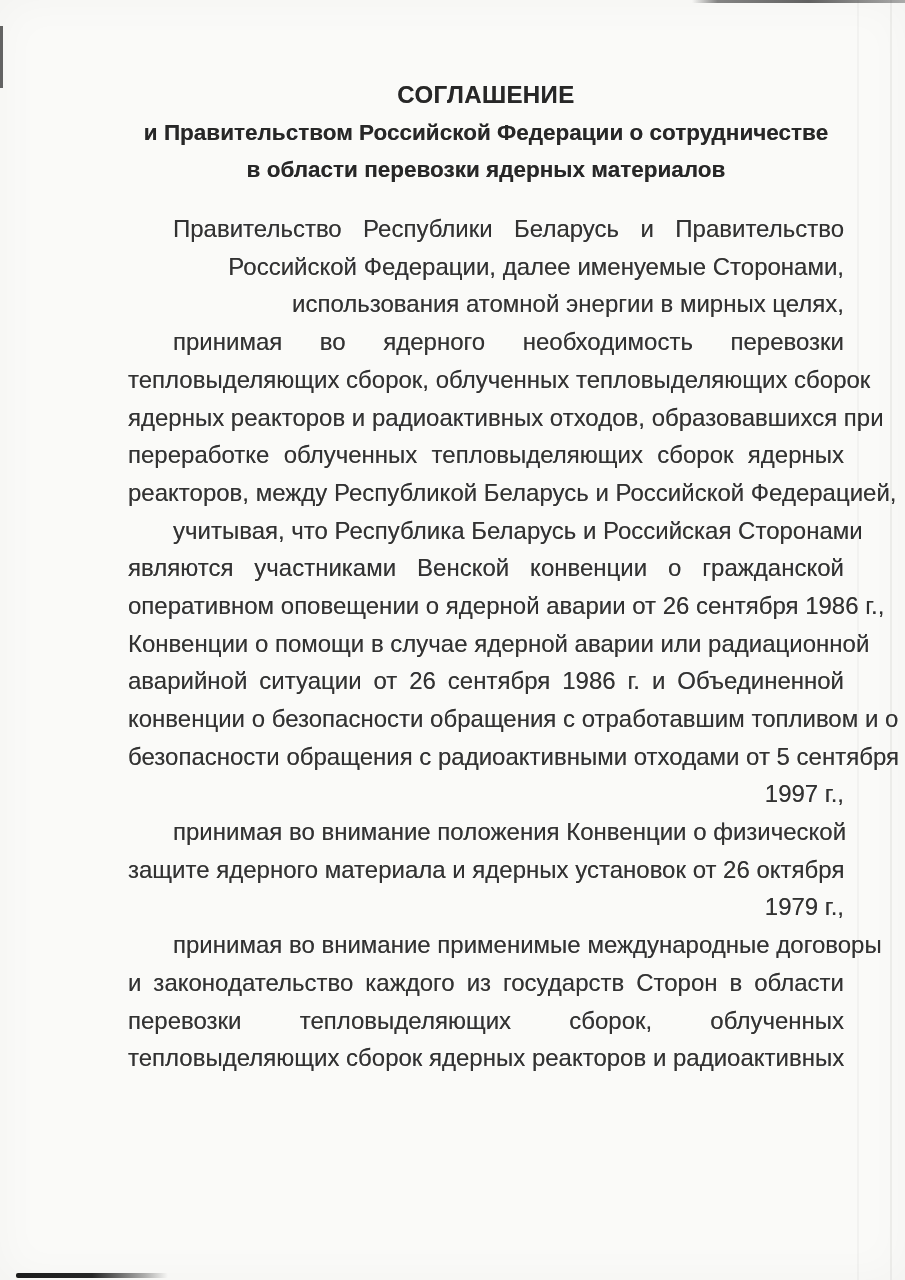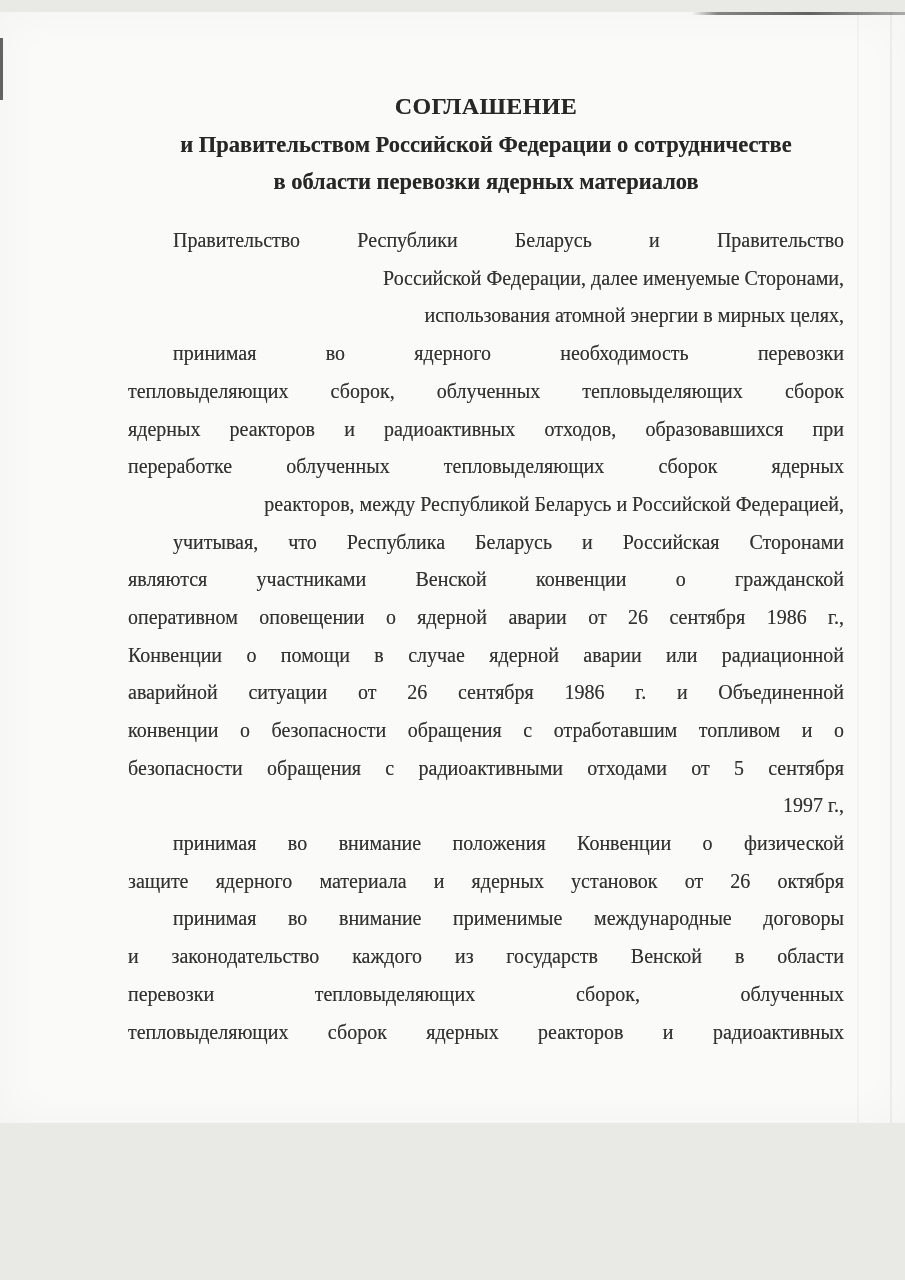--- a/index.html
+++ b/index.html
@@ -3,26 +3,26 @@
 <meta charset="utf-8">
 <style>
   html, body {
     margin: 0;
     padding: 0;
     background: #e9e9e6;
   }
   .sheet {
     position: relative;
     width: 905px;
-    height: 1111px;
-    margin: 12px auto;
+    height: 1280px;
+    margin: 0 auto;
     background: #fafaf8;
     overflow: hidden;
     box-shadow: inset 0 0 45px rgba(0,0,0,0.03);
-    font-family: Liberation Serif, serif;
+    font-family: Liberation Sans, sans-serif;
   }
   
   .crease {
     position: absolute;
     top: 0;
     width: 2px;
     height: 1280px;
     background: rgba(120,120,115,0.06);
   }
   .crease.c1 { left: 857px; }
@@ -70,21 +70,21 @@
     font-size: 22.5px;
     line-height: 37.7px;
     color: #272727;
   }
   .title-line:first-child {
     font-size: 24px;
     letter-spacing: 0.4px;
   }
   .body-block {
     margin-top: 21px;
-    font-size: 20px;
+    font-size: 24px;
     line-height: 37.7px;
   }
   .body-line {
     height: 37.7px;
     white-space: nowrap;
     text-align: right;
   }
   .body-line.justify {
     text-align: justify;
     text-align-last: justify;
@@ -121,19 +121,20 @@
         <div class="body-line indent justify">учитывая, что Республика Беларусь и Российская Сторонами</div>
         <div class="body-line justify">являются участниками Венской конвенции о гражданской</div>
         <div class="body-line justify">оперативном оповещении о ядерной аварии от 26 сентября 1986 г.,</div>
         <div class="body-line justify">Конвенции о помощи в случае ядерной аварии или радиационной</div>
         <div class="body-line justify">аварийной ситуации от 26 сентября 1986 г. и Объединенной</div>
         <div class="body-line justify">конвенции о безопасности обращения с отработавшим топливом и о</div>
         <div class="body-line justify">безопасности обращения с радиоактивными отходами от 5 сентября</div>
         <div class="body-line">1997 г.,</div>
         <div class="body-line indent justify">принимая во внимание положения Конвенции о физической</div>
         <div class="body-line justify">защите ядерного материала и ядерных установок от 26 октября</div>
+        <div class="body-line">1979 г.,</div>
         <div class="body-line indent justify">принимая во внимание применимые международные договоры</div>
-        <div class="body-line justify">и законодательство каждого из государств Венской в области</div>
+        <div class="body-line justify">и законодательство каждого из государств Сторон в области</div>
         <div class="body-line justify">перевозки тепловыделяющих сборок, облученных</div>
         <div class="body-line justify">тепловыделяющих сборок ядерных реакторов и радиоактивных</div>
       </div>
   </div>
 </div>
 
 </body></html>

